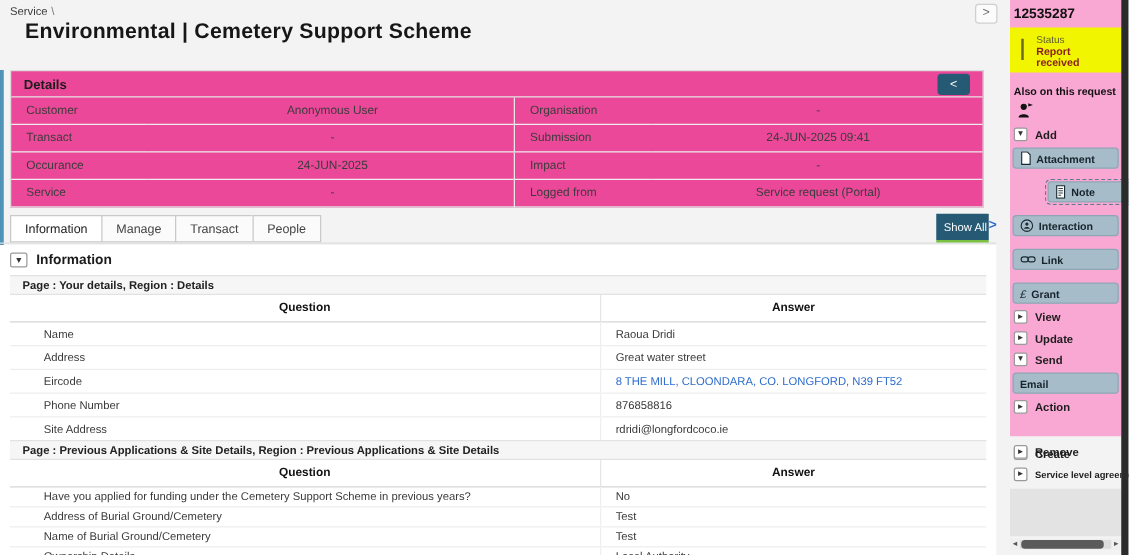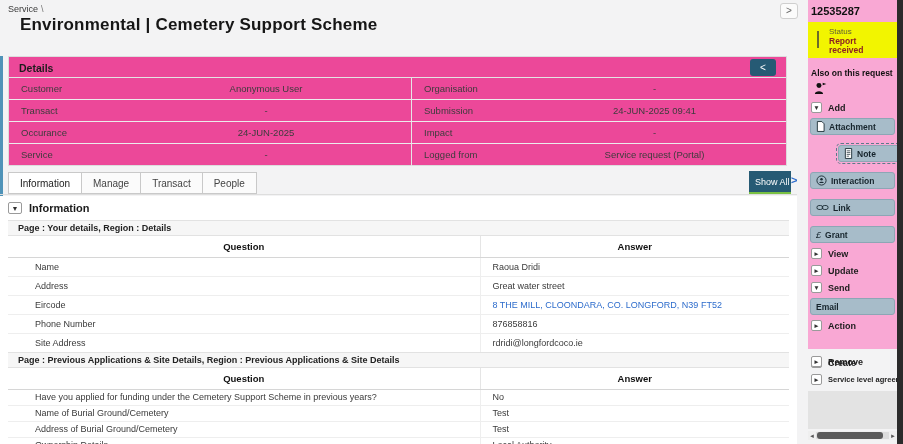--- a/index.html
+++ b/index.html
@@ -194,25 +194,25 @@
           <th>Question</th>
           <th class="acol-h">Answer</th>
         </tr>
       </thead>
       <tbody>
         <tr>
           <td class="q">Have you applied for funding under the Cemetery Support Scheme in previous years?</td>
           <td class="a">No</td>
         </tr>
         <tr>
+          <td class="q">Address of Burial Ground/Cemetery</td>
+          <td class="a">Test</td>
+        </tr>
+        <tr>
           <td class="q">Name of Burial Ground/Cemetery</td>
-          <td class="a">Test</td>
-        </tr>
-        <tr>
-          <td class="q">Address of Burial Ground/Cemetery</td>
           <td class="a">Test</td>
         </tr>
         <tr>
           <td class="q">Ownership Details</td>
           <td class="a">Local Authority</td>
         </tr>
       </tbody>
     </table>
   </div>
 

